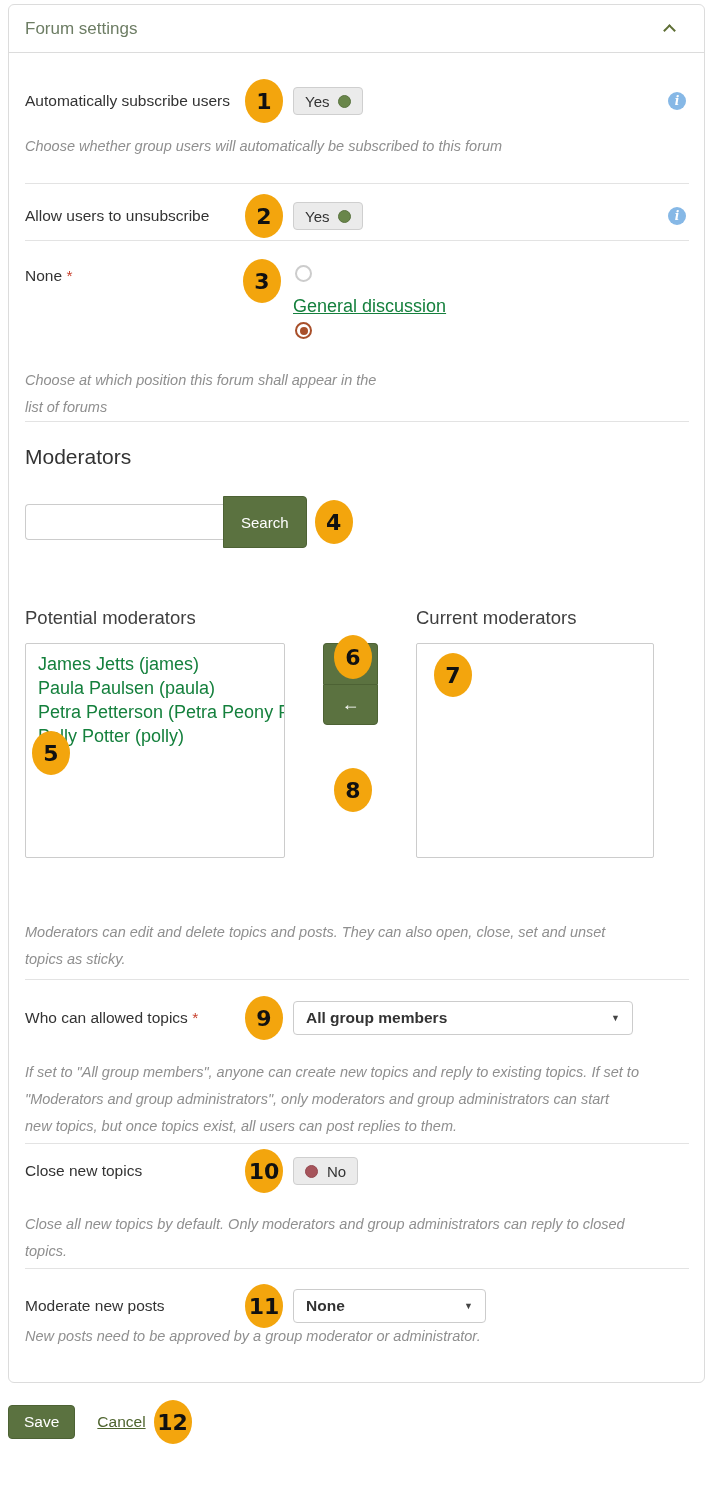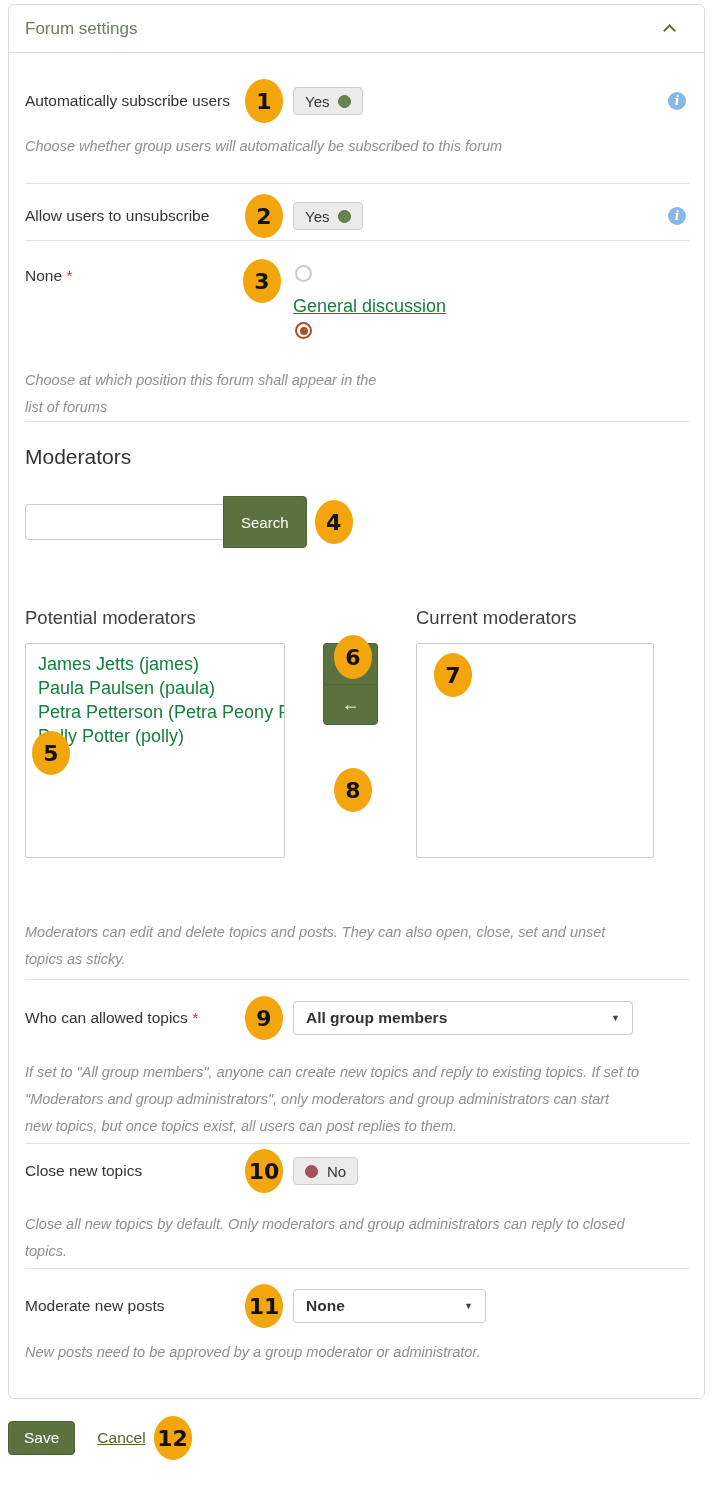--- a/index.html
+++ b/index.html
@@ -99,21 +99,21 @@
             padding: 0 12px; font-size: 15.5px; color: #333; cursor: pointer; font-weight: bold; }
   .select .caret { font-size: 9px; color: #444; margin-left: 10px; }
   .select.wide { width: 340px; }
   .select.narrow { width: 193px; }
 
   .sec-create { padding: 21px 0 3px; }
   .sec-create .help { margin-top: 24px; }
   .sec-close { padding: 13px 0 3px; }
   .sec-close .help { margin-top: 26px; }
   .sec-moderate { padding: 20px 0 32px; }
-  .sec-moderate .help { margin-top: 16px; }
+  .sec-moderate .help { margin-top: 0; }
 
   
   .footer { display: flex; align-items: center; margin: 17px 8px 0 8px; }
   .save-btn { height: 34px; padding: 0 15px; border-radius: 4px; font-size: 15.5px; }
   .cancel-link { margin-left: 22px; color: #4e642e; font-size: 15.5px; text-decoration: underline; cursor: pointer; }
 </style>
 </head>
 <body>
 
 <div class="panel">

